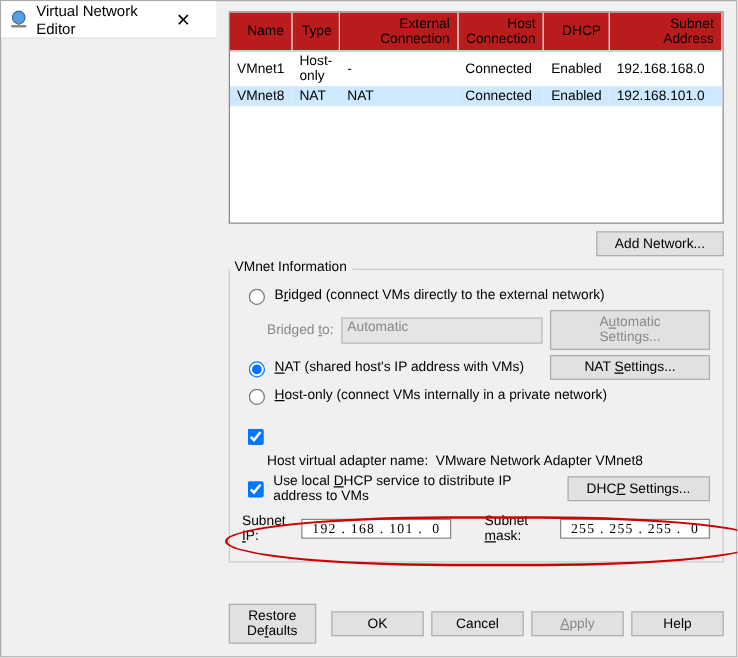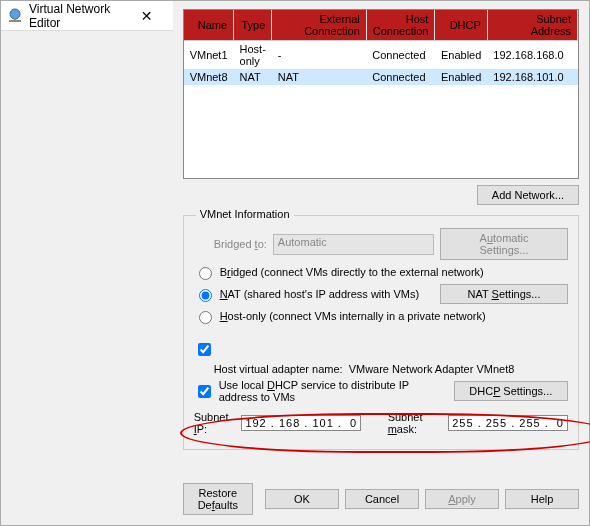--- a/index.html
+++ b/index.html
@@ -12,27 +12,27 @@
 .body { padding: 8px 10px 10px 10px; flex: 1; display: flex; flex-direction: column; }
 .table { background: #fff; border: 1px solid #888; height: 170px; overflow: auto; }
 table { width: 100%; border-collapse: collapse; }
 th { text-align: right; padding: 3px 6px; font-weight: normal; border-right: 1px solid #e0e0e0; border-bottom: 1px solid #ccc; background: #b91c1c; }
 td { padding: 2px 6px; }
 tr.sel td { background: #cde8ff; }
 .btnrow { display: flex; justify-content: flex-end; gap: 6px; padding: 6px 0 8px 0; }
 button { background: #e1e1e1; border: 1px solid #adadad; padding: 3px 14px; min-width: 60px; font-size: 11px; }
 button:disabled { color: #888; }
 .group { border: 1px solid #ccc; padding: 8px 10px 10px 10px; position: relative; margin-top: 2px; }
-.group-title { position: absolute; top: -8px; left: 12px; background: #f0f0f0; padding: 0 4px; }
+.group-title { position: absolute; top: -8px; left: 0; background: #f0f0f0; padding: 0 4px; }
 .row { display: flex; align-items: center; margin: 4px 0; gap: 6px; }
 .row label { display: flex; align-items: center; gap: 5px; }
 .indent { margin-left: 20px; }
 .wide-select { flex: 1; height: 21px; background: #e5e5e5; border: 1px solid #bbb; padding: 1px 4px; color: #777; }
 .right-btn { margin-left: auto; width: 128px; }
-input[type=text] { border: 1px solid #888; padding: 1px 3px; background: #fff; text-align: right; letter-spacing: 1px; font-family: Liberation Sans, sans-serif; font-size: 11px; }
+input[type=text] { border: 1px solid #888; padding: 1px 3px; background: #fff; text-align: center; letter-spacing: 1px; font-family: Liberation Serif, serif; font-size: 11px; }
 .ip { width: 120px; }
 .annot { position: absolute; border: 2px solid #cc0000; border-radius: 50% / 60%; pointer-events: none; }
 .bottom { display: flex; align-items: center; gap: 6px; padding: 10px 0 0 0; margin-top: auto; }
 .under { text-decoration: underline; text-decoration-color: inherit; }
 .disabled-txt { color: #888; }
 </style>
 </head>
 <body>
 
 <div class="window">
@@ -84,30 +84,30 @@
       </table>
     </div>
 
     <div class="btnrow">
       <button>Add Network...</button>
     </div>
 
     <div class="group" style="position:relative">
       <span class="group-title">VMnet Information</span>
 
-      <div class="row indent">
-        <span class="disabled-txt">Bridged <span class="under">t</span>o:</span>
-        <div class="wide-select disabled-txt">Automatic</div>
-        <button class="right-btn disabled-txt" disabled="">A<span class="under">u</span>tomatic Settings...</button>
-      </div>
       <div class="row">
         <label>
           <input type="radio" name="nettype" style="">
           <span>B<span class="under">r</span>idged (connect VMs directly to the external network)</span>
         </label>
+      </div>
+      <div class="row indent">
+        <span class="disabled-txt">Bridged <span class="under">t</span>o:</span>
+        <div class="wide-select disabled-txt">Automatic</div>
+        <button class="right-btn disabled-txt" disabled="">A<span class="under">u</span>tomatic Settings...</button>
       </div>
 
       <div class="row">
         <label>
           <input type="radio" name="nettype" checked="" style="">
           <span><span class="under">N</span>AT (shared host's IP address with VMs)</span>
         </label>
         <button class="right-btn">NAT <span class="under">S</span>ettings...</button>
       </div>
 

